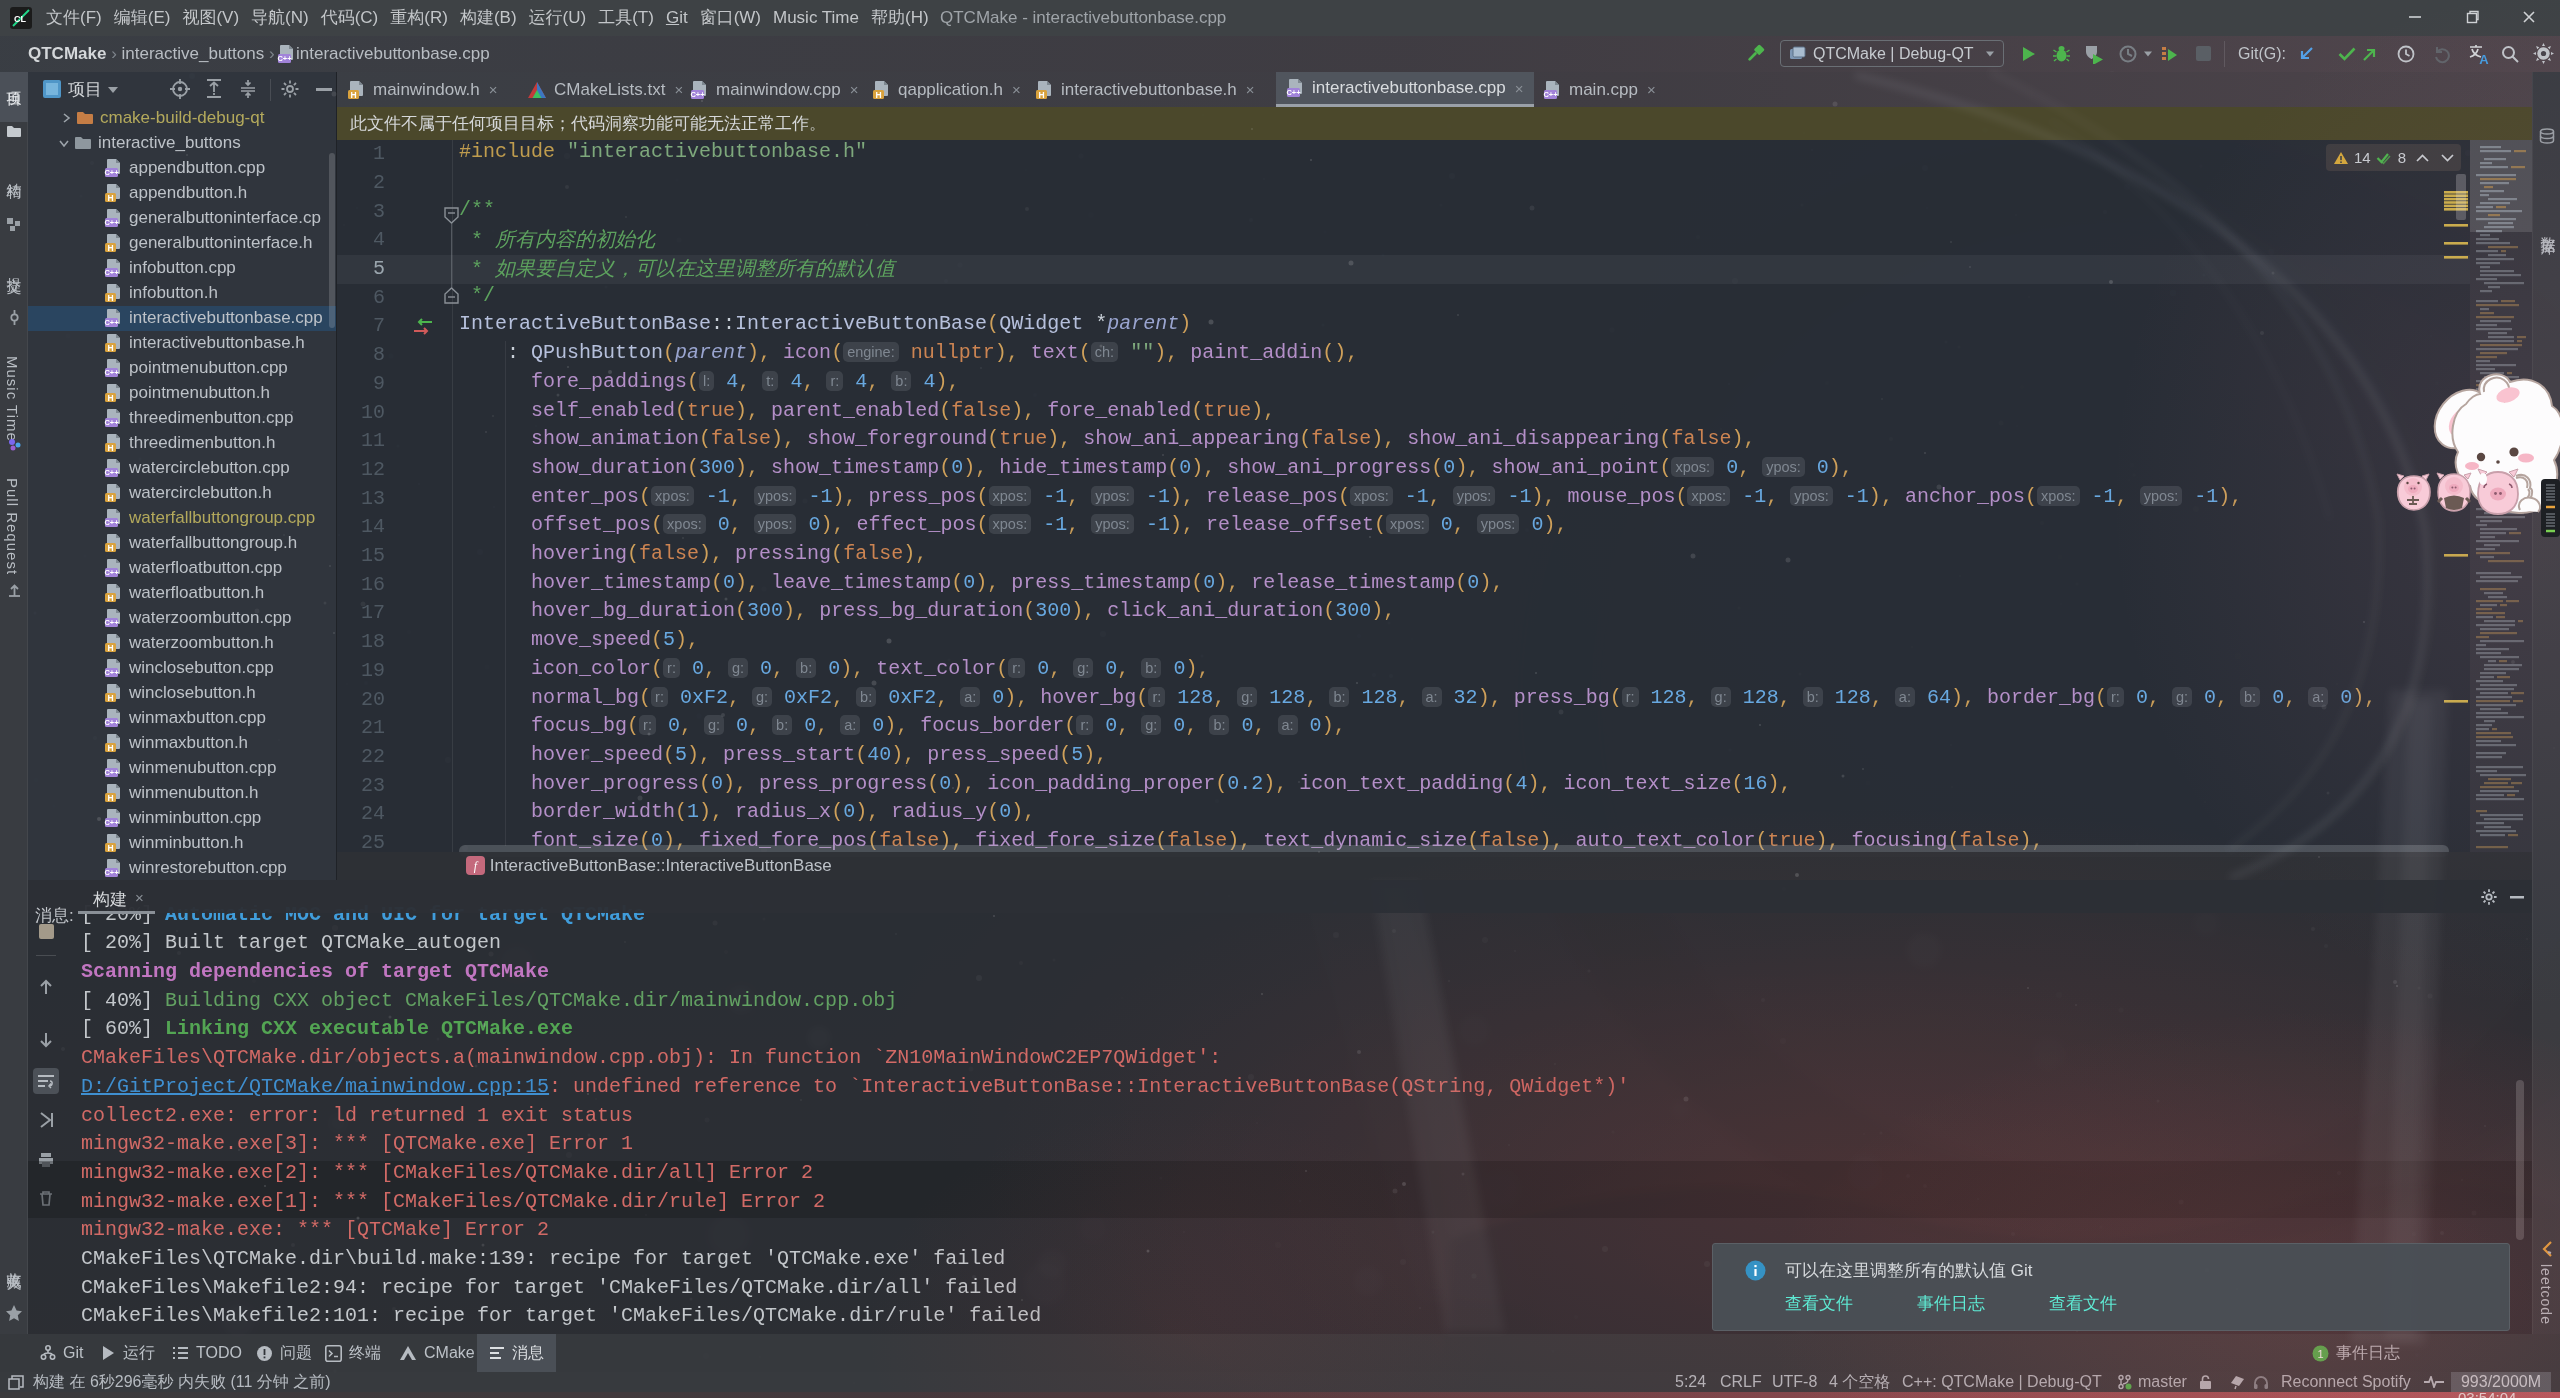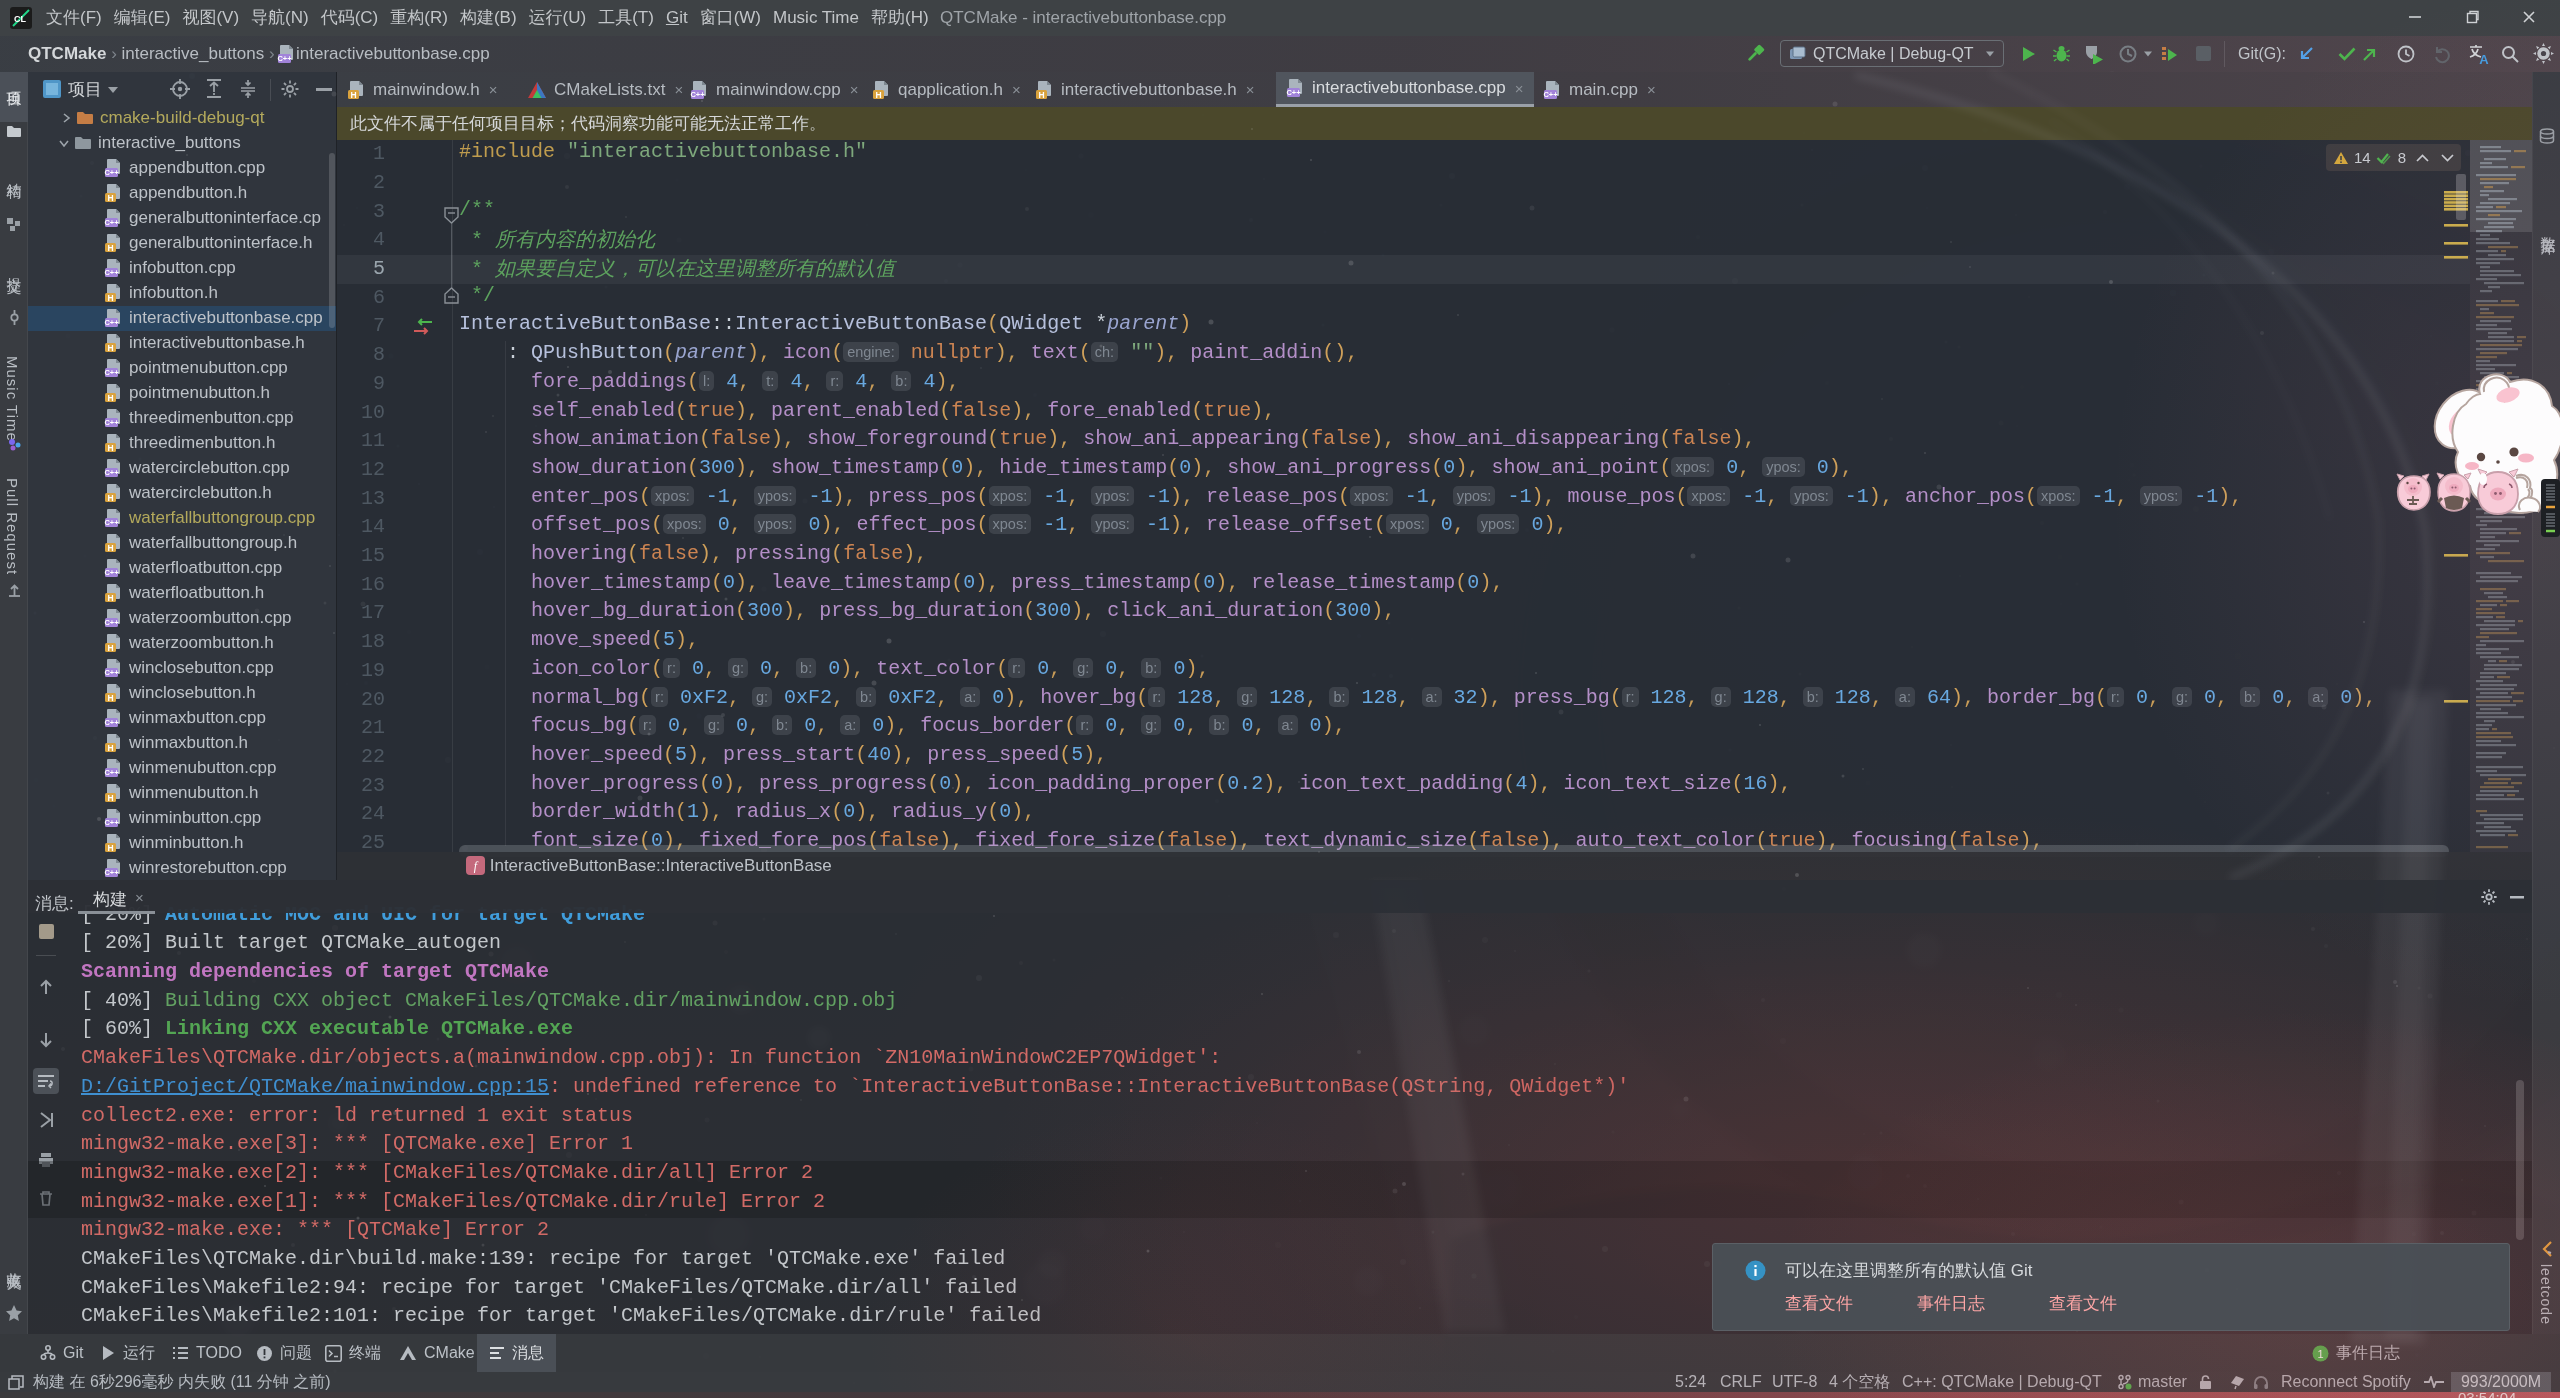--- a/index.html
+++ b/index.html
@@ -55,21 +55,21 @@
 i.cw{color:#c3c7cb} i.cb{color:#409ddb;font-weight:bold} i.cv{color:#c176c1;font-weight:bold}
 i.cg{color:#62a162} i.cgb{color:#53a553;font-weight:bold} i.cr{color:#d26a66}
 i.cl2{color:#3f8fd0;text-decoration:underline}
 #csb{position:absolute;left:2488px;top:200px;width:8px;height:160px;background:rgba(255,255,255,.18);border-radius:4px}
 #btools{left:0;top:1334px;width:2560px;height:38px;background:rgba(55,58,62,.97);color:#bcc1c7;font-size:16px}
 #status{left:0;top:1372px;width:2560px;height:20px;background:rgba(56,59,63,.97);color:#b6bbc1;font-size:16px}
 #bedge{left:0;top:1392px;width:2560px;height:6px;background:linear-gradient(90deg,#3a3a3c 0%,#47383c 45%,#8c4a50 75%,#b85a60 100%)}
 .bt{position:absolute;top:0;height:38px;display:flex;align-items:center;gap:7px;white-space:nowrap}
 .bt.on{background:#4a4f56}
 #toast{left:1712px;top:1243px;width:798px;height:88px;background:rgba(74,79,85,.96);border:1px solid #5b6066;border-radius:3px;color:#d7dadd;font-size:17px}
-#toast a{color:#fca5a5;text-decoration:none}
+#toast a{color:#5eead4;text-decoration:none}
 .wbtn{position:absolute;top:0;width:46px;height:34px;display:flex;align-items:center;justify-content:center}
 </style></head><body>
 <div id="wp"></div>
 <svg class="ab" style="left:0;top:0" width="2560" height="1398">
  <defs>
       <filter id="bl" x="-50%" y="-50%" width="200%" height="200%">
         <feGaussianBlur stdDeviation="3"></feGaussianBlur>
       </filter>
  <filter id="bl2" x="-50%" y="-50%" width="200%" height="200%">
         <feGaussianBlur stdDeviation="6"></feGaussianBlur>
@@ -1305,21 +1305,21 @@
         <path d="M1 1l5.5 5.5L12 1" stroke="#c9cdd2" stroke-width="1.7" fill="none"></path>
       </svg>
  </div>
  <div id="crumb2"><span style="margin-left:129px"><svg width="19" height="19" viewBox="0 0 19 19" style="vertical-align:-4px">
           <rect width="19" height="19" rx="4" fill="#c4697c"></rect>
           <text x="9.5" y="14" text-anchor="middle" font-size="12" fill="#fff" font-family="Liberation Serif" font-style="italic">f</text>
         </svg> InteractiveButtonBase::InteractiveButtonBase</span></div>
 </div>
 <div class="ab" id="cons">
  <div id="chead">
-  <span class="ab" style="left:7px;top:12px">消息:</span>
+  <span class="ab" style="left:7px;top:24px">消息:</span>
   <span class="ab" style="left:65px;top:8px;color:#d6d9dc">构建</span>
   <span class="ab" style="left:107px;top:9px;color:#8a9097;font-size:15px">×</span>
   <div class="ab" style="left:50px;top:31px;width:77px;height:3px;background:#8a9097"></div>
   <svg class="ab" style="left:2452px;top:8px" width="18" height="18" viewBox="0 0 20 20">
         <circle cx="10" cy="10" r="3" fill="none" stroke="#b6bbc1" stroke-width="2"></circle>
         <path d="M10 1.5v3M10 15.5v3M1.5 10h3M15.5 10h3M4 4l2.1 2.1M13.9 13.9L16 16M16 4l-2.1 2.1M6.1 13.9L4 16" stroke="#b6bbc1" stroke-width="2"></path>
       </svg>
   <svg class="ab" style="left:2482px;top:16px" width="14" height="3">
         <rect width="14" height="2.5" fill="#b6bbc1"></rect>
       </svg>

